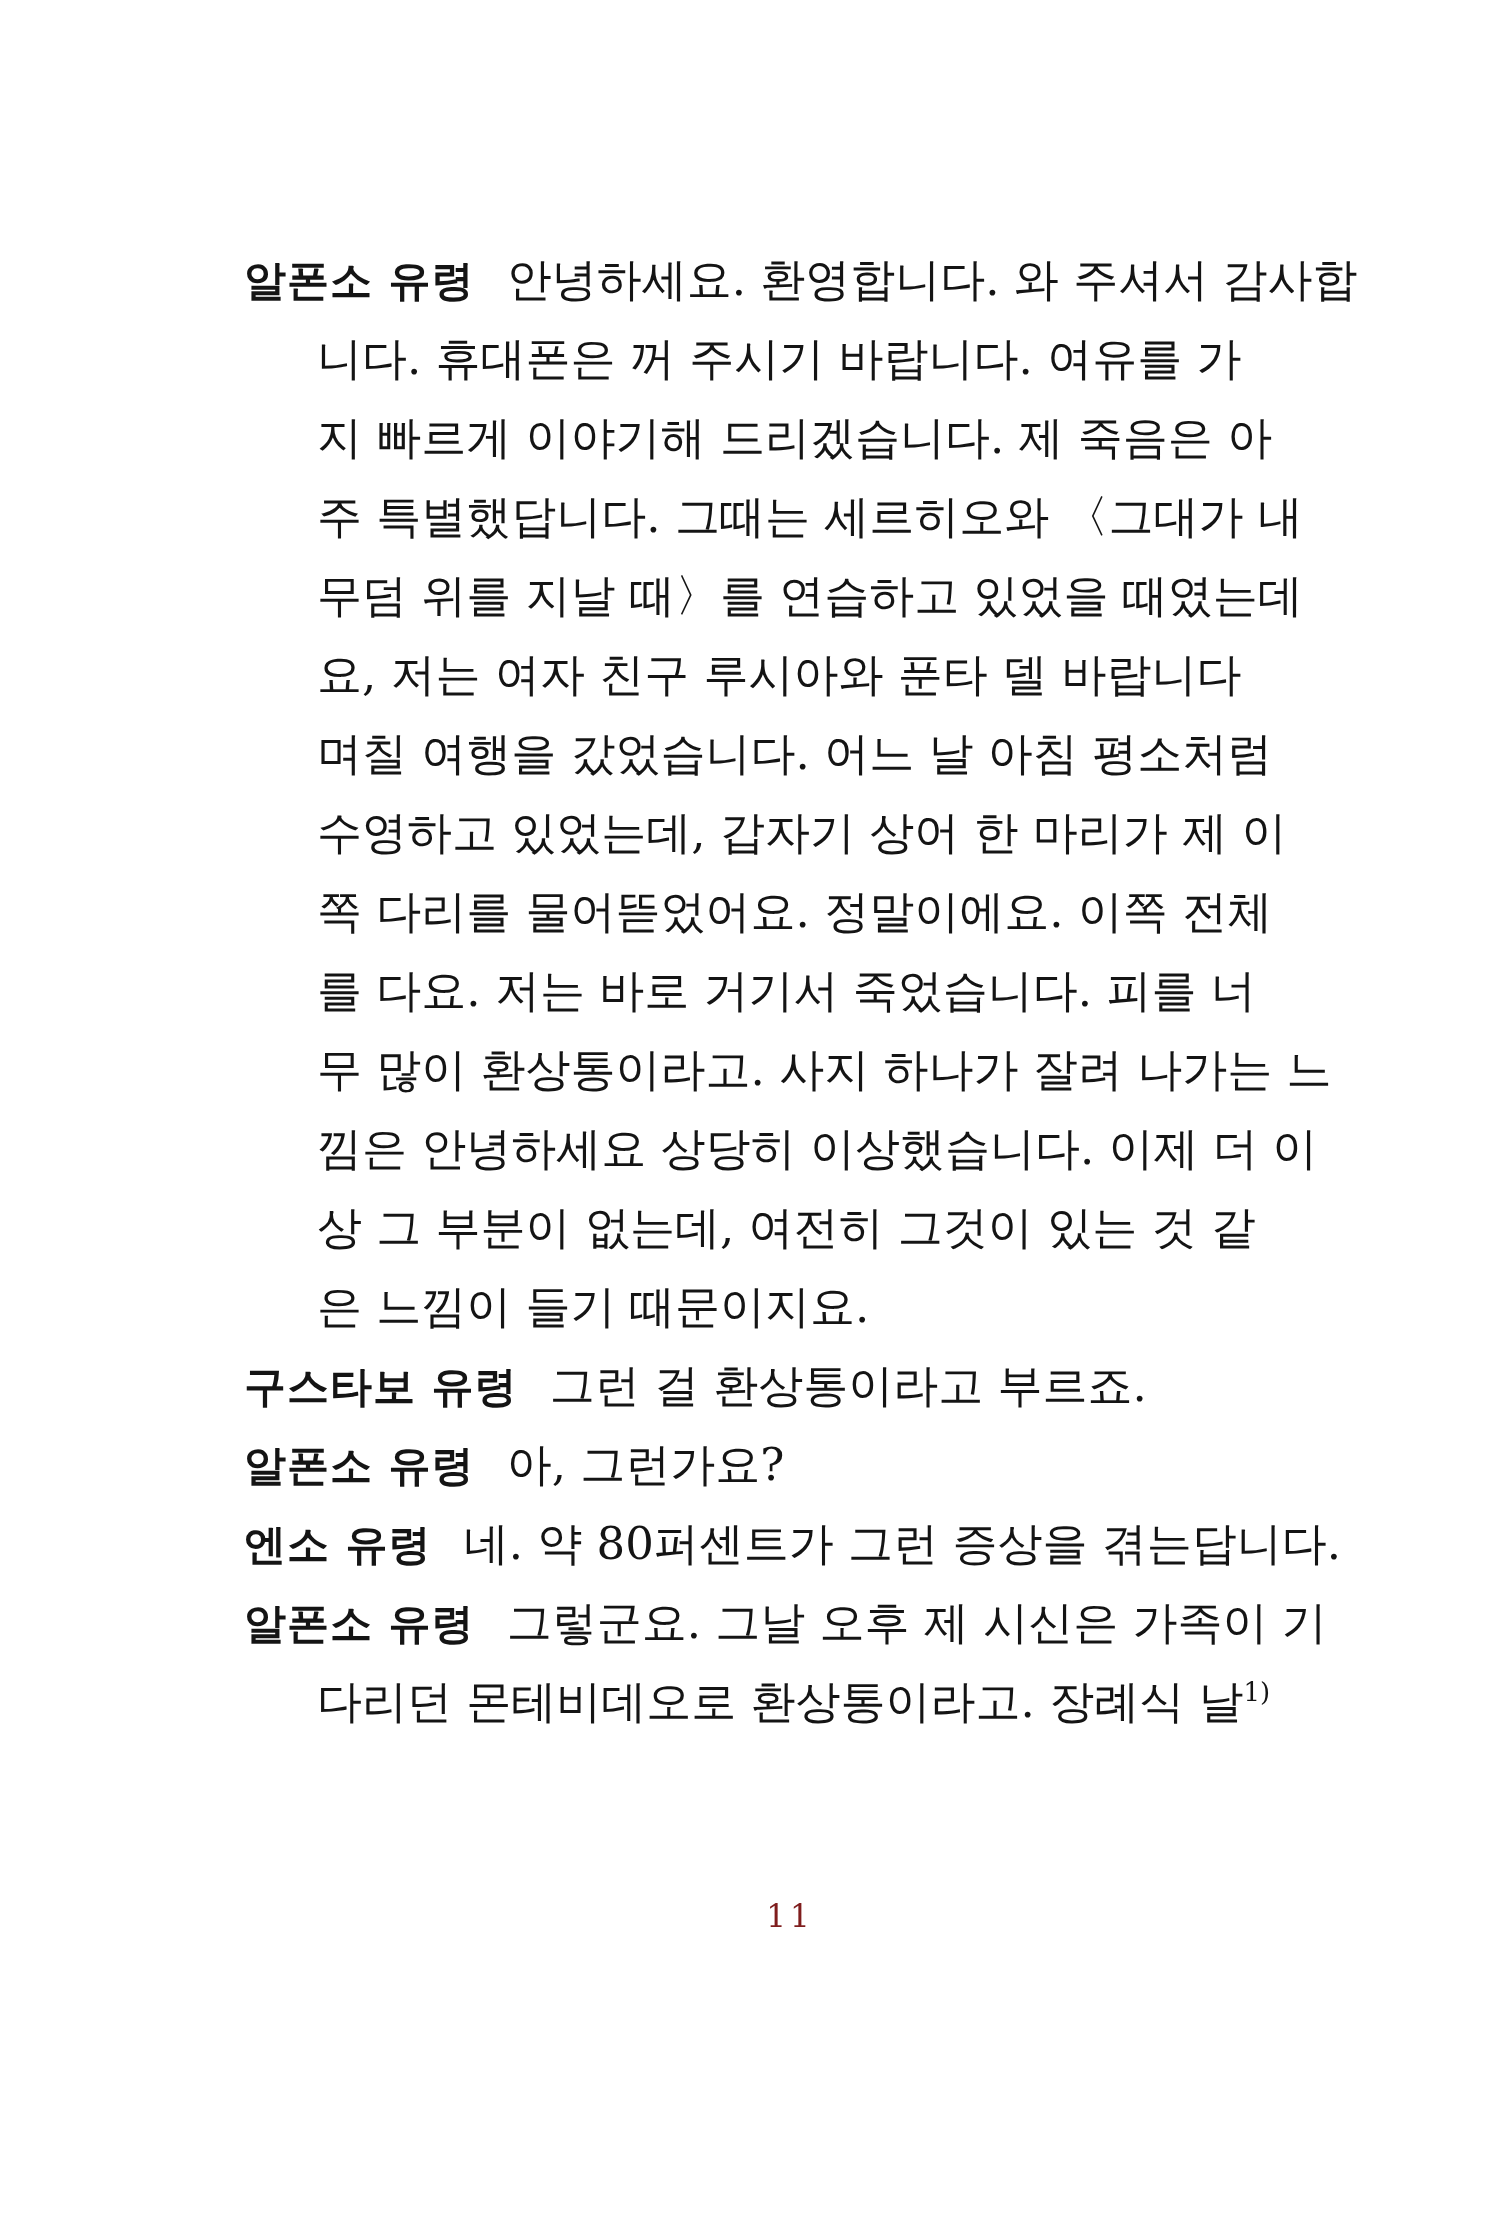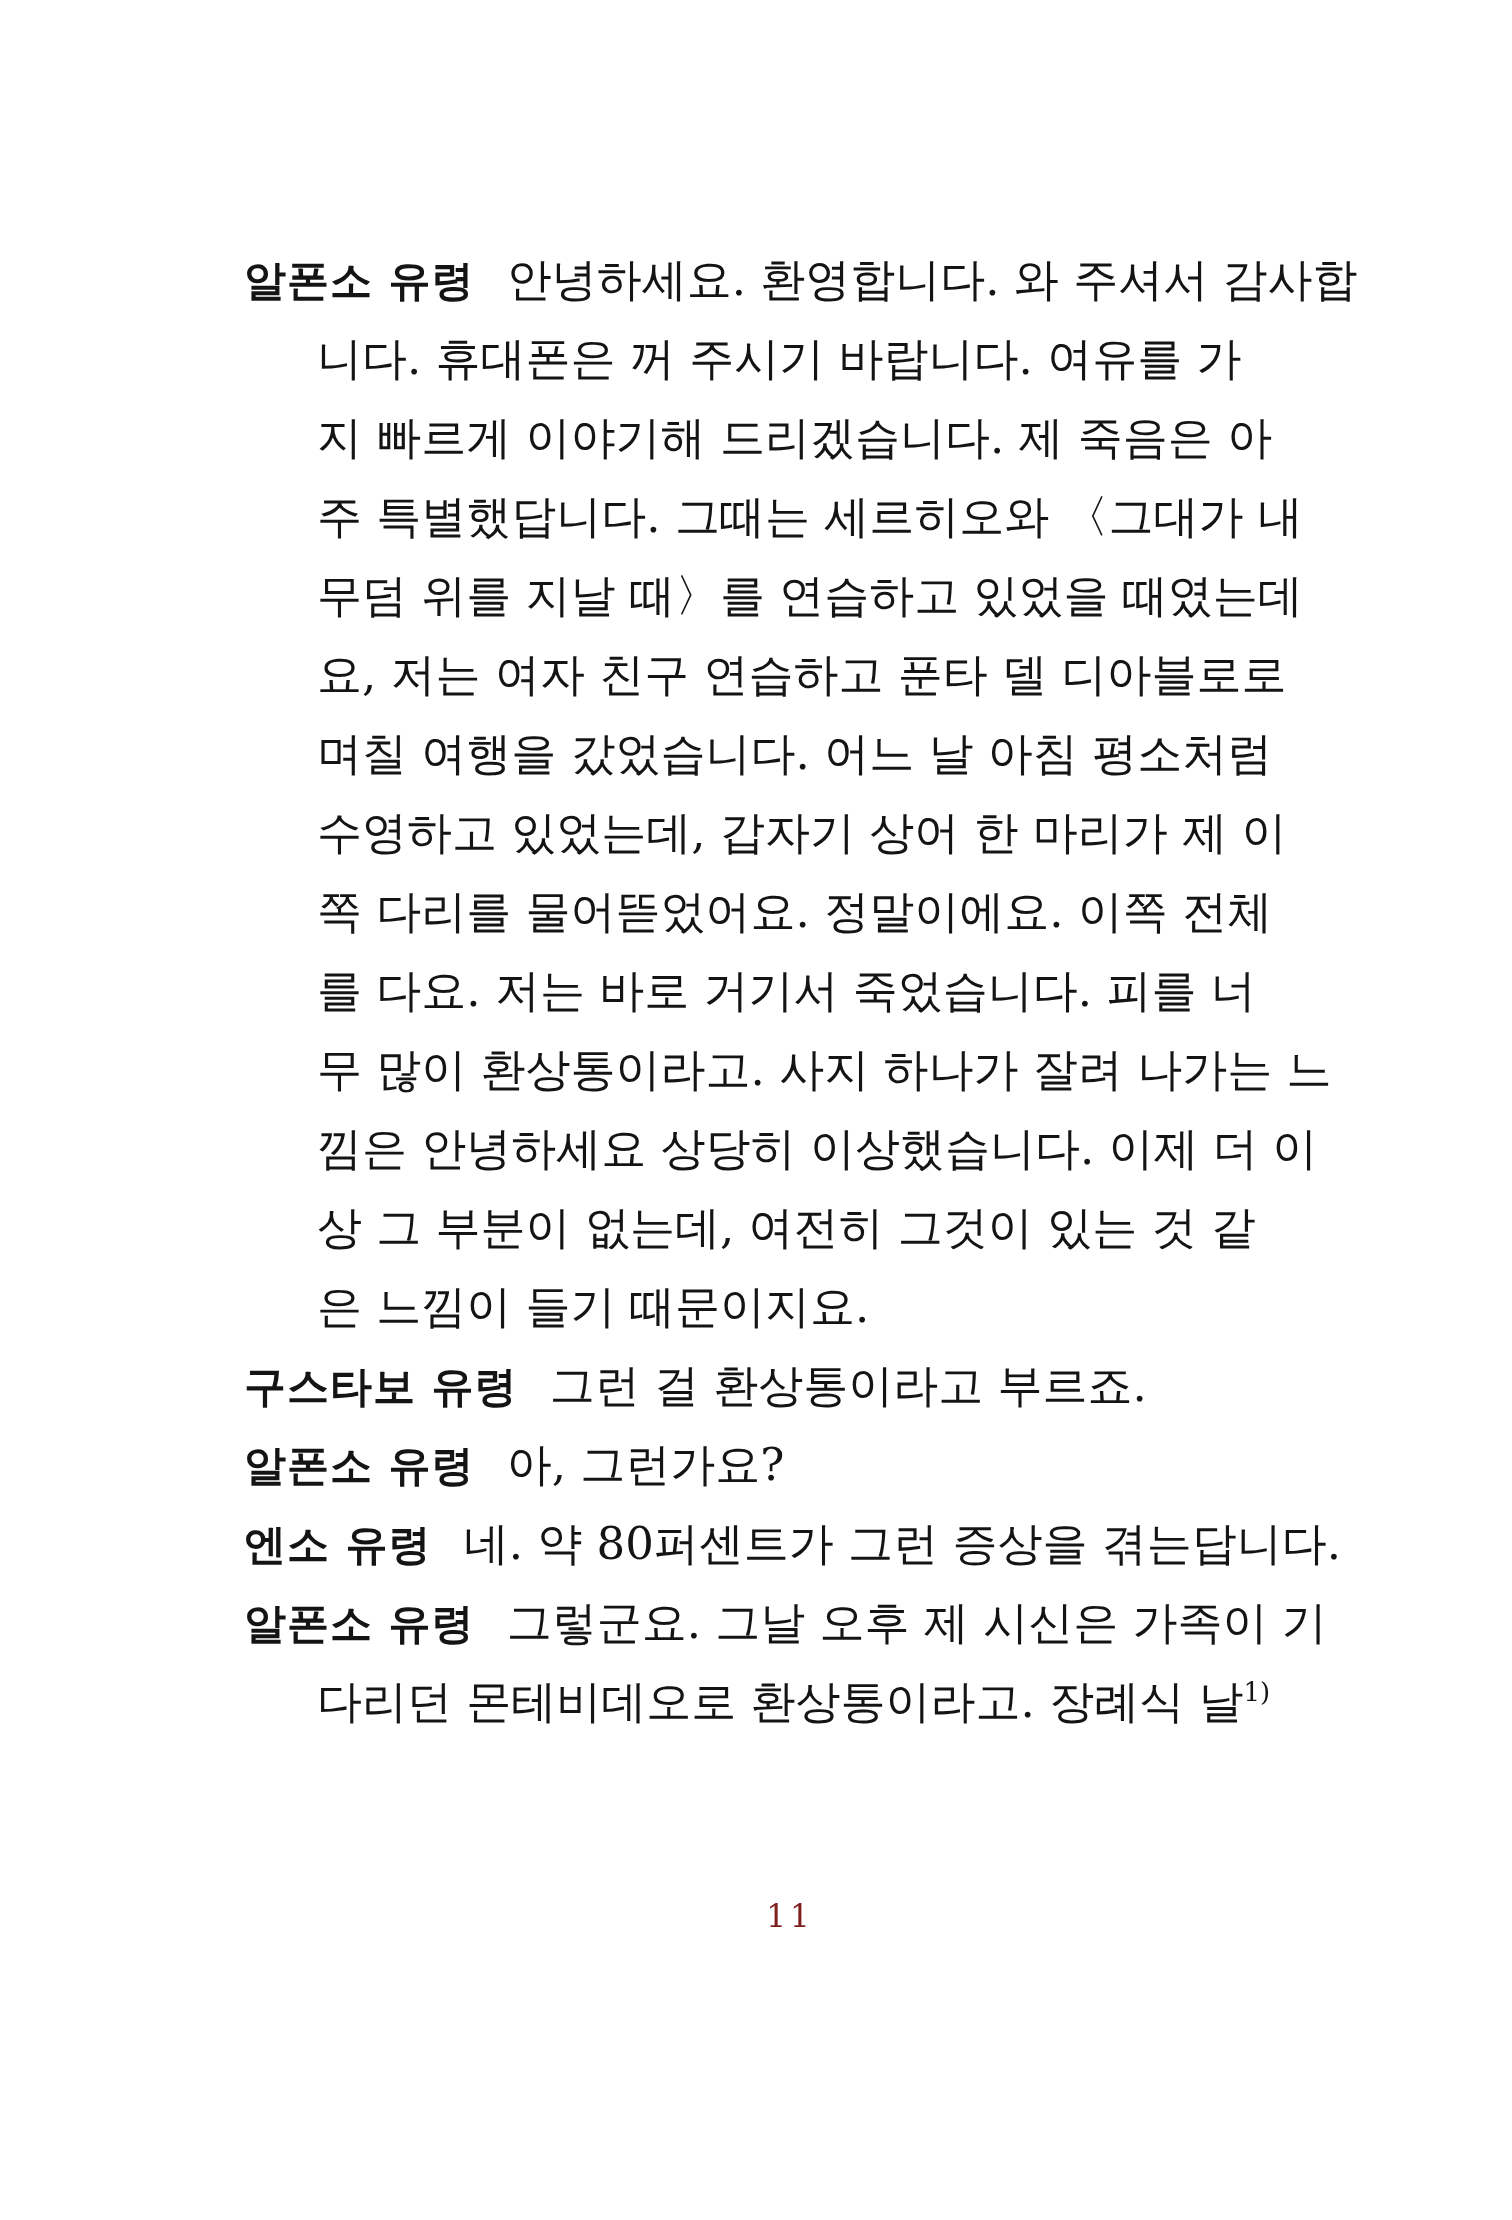--- a/index.html
+++ b/index.html
@@ -74,21 +74,21 @@
 
     <div class="line cont">
       <span class="text">주 특별했답니다. 그때는 세르히오와 〈그대가 내</span>
     </div>
 
     <div class="line cont">
       <span class="text">무덤 위를 지날 때〉를 연습하고 있었을 때였는데</span>
     </div>
 
     <div class="line cont">
-      <span class="text">요, 저는 여자 친구 연습하고 푼타 델 디아블로로</span>
+      <span class="text">요, 저는 여자 친구 루시아와 푼타 델 바랍니다</span>
     </div>
 
     <div class="line cont">
       <span class="text">며칠 여행을 갔었습니다. 어느 날 아침 평소처럼</span>
     </div>
 
     <div class="line cont">
       <span class="text">수영하고 있었는데, 갑자기 상어 한 마리가 제 이</span>
     </div>
 

